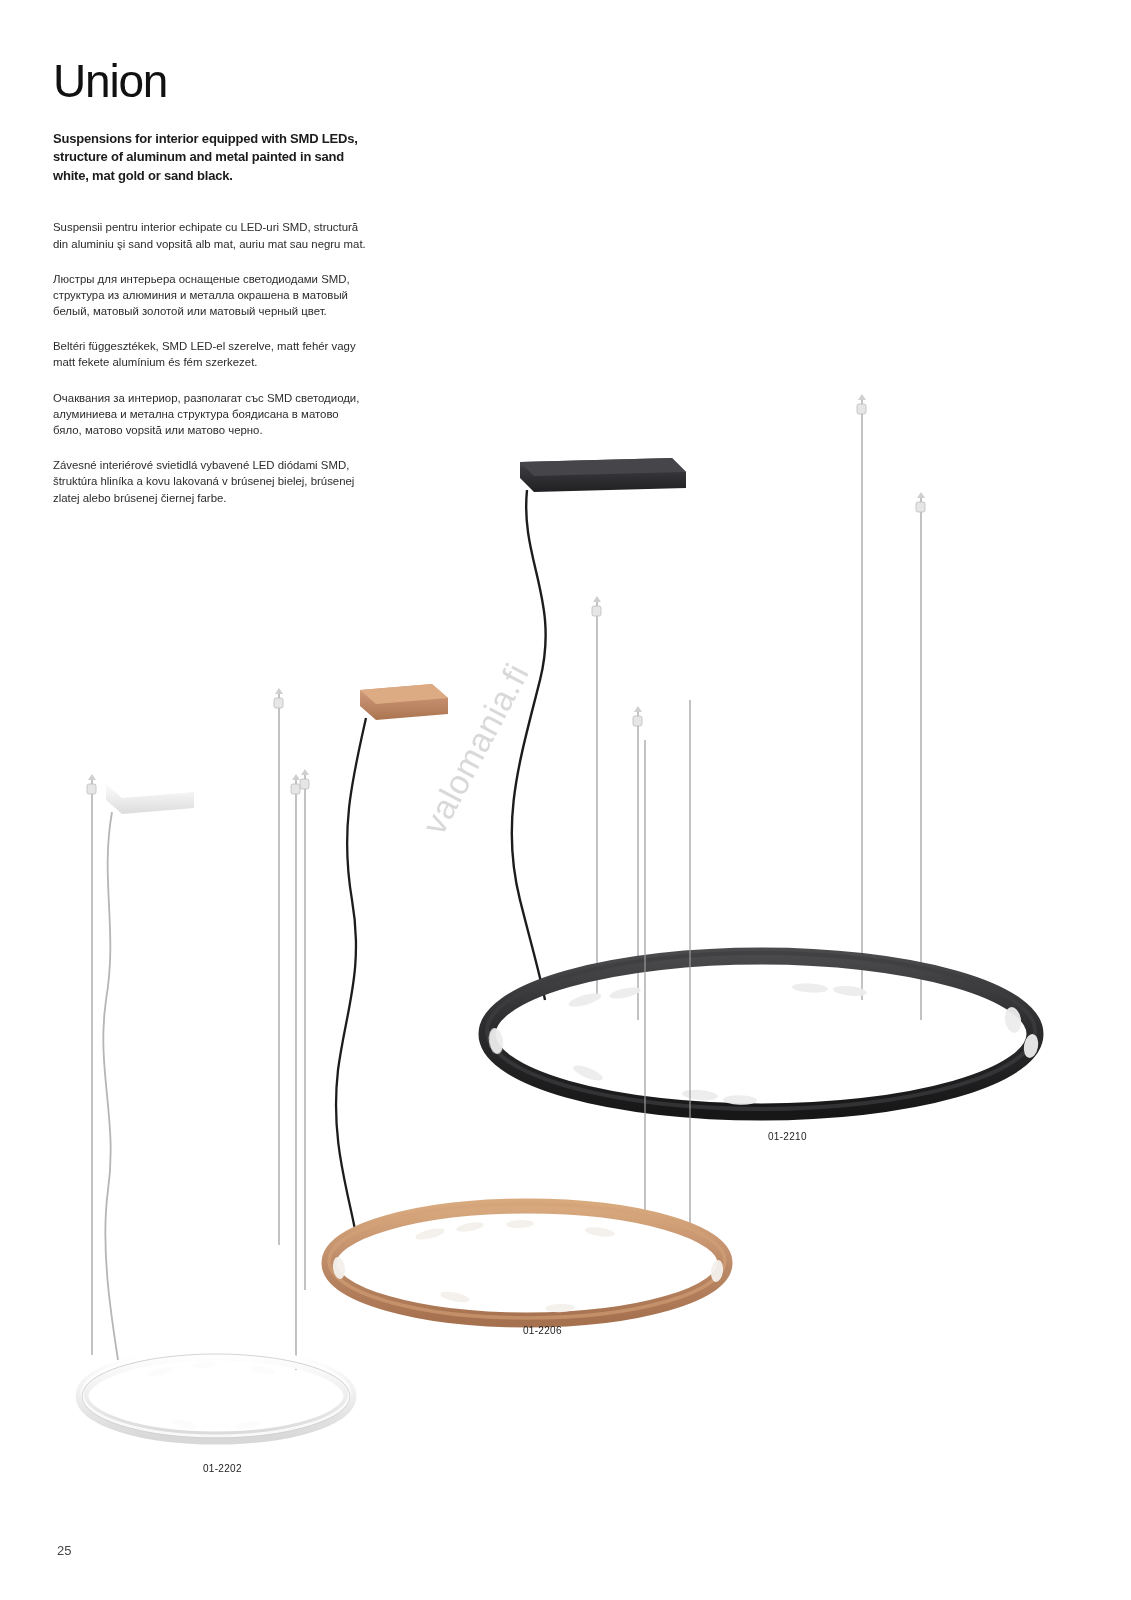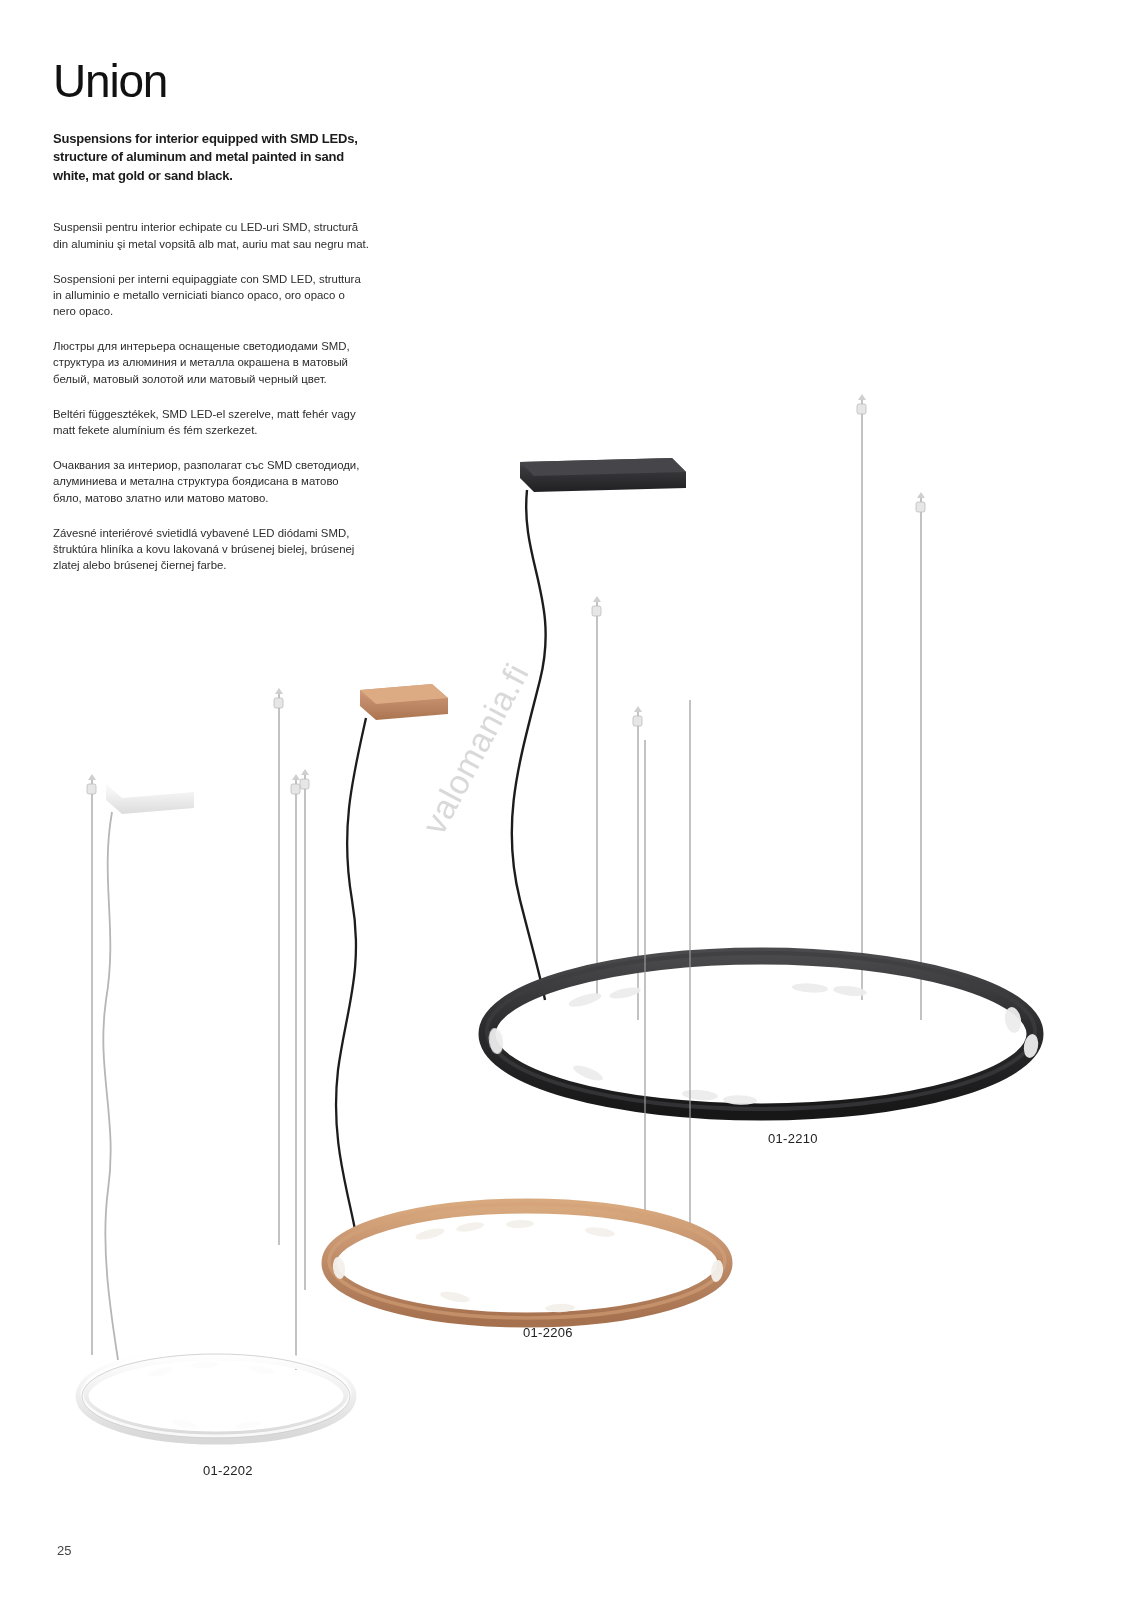--- a/index.html
+++ b/index.html
@@ -91,43 +91,42 @@
     pointer-events: none;
   }
   .figures svg {
     position: absolute;
     left: 0;
     top: 0;
   }
 
   .code {
     position: absolute;
-    font-size: 13px;
+    font-size: 10px;
     color: #222;
     letter-spacing: 0.3px;
     white-space: nowrap;
   }
   .code.c2210 { left: 768px; top: 1131px; }
   .code.c2206 { left: 523px; top: 1325px; }
   .code.c2202 { left: 203px; top: 1463px; }
 </style>
 </head>
 <body>
 
 <div class="page">
 
   <div class="text-col">
     <h1 class="title">Union</h1>
     <p class="lead">Suspensions for interior equipped with SMD LEDs, structure of aluminum and metal painted in sand white, mat gold or sand black.</p>
 
-    <p class="para">Suspensii pentru interior echipate cu LED-uri SMD, structură din aluminiu şi metal vopsită alb mat, auriu mat sau negru mat.</p>
-    <p class="para">Sospensioni per interni equipaggiate con SMD LED, struttura in alluminio e metallo verniciati bianco opaco, oro opaco o nero opaco.</p>
+    <p class="para">Suspensii pentru interior echipate cu LED-uri SMD, structură din aluminiu şi sand vopsită alb mat, auriu mat sau negru mat.</p>
     <p class="para">Люстры для интерьера оснащеные светодиодами SMD, структура из алюминия и металла окрашена в матовый белый, матовый золотой или матовый черный цвет.</p>
     <p class="para">Beltéri függesztékek, SMD LED-el szerelve, matt fehér vagy matt fekete alumínium és fém szerkezet.</p>
-    <p class="para">Очаквания за интериор, разполагат със SMD светодиоди, алуминиева и метална структура боядисана в матово бяло, матово златно или матово матово.</p>
+    <p class="para">Очаквания за интериор, разполагат със SMD светодиоди, алуминиева и метална структура боядисана в матово бяло, матово vopsită или матово черно.</p>
     <p class="para italic">Závesné interiérové svietidlá vybavené LED diódami SMD, štruktúra hliníka a kovu lakovaná v brúsenej bielej, brúsenej zlatej alebo brúsenej čiernej farbe.</p>
   </div>
 
   <div class="watermark">valomania.fi</div>
 
   <div class="figures">
     <svg width="1131" height="1600" viewBox="0 0 1131 1600" xmlns="http://www.w3.org/2000/svg">
       <defs>
         <linearGradient id="blackRing" x1="0" y1="0" x2="0" y2="1">
           <stop offset="0%" stop-color="#4a4a4d"></stop>

